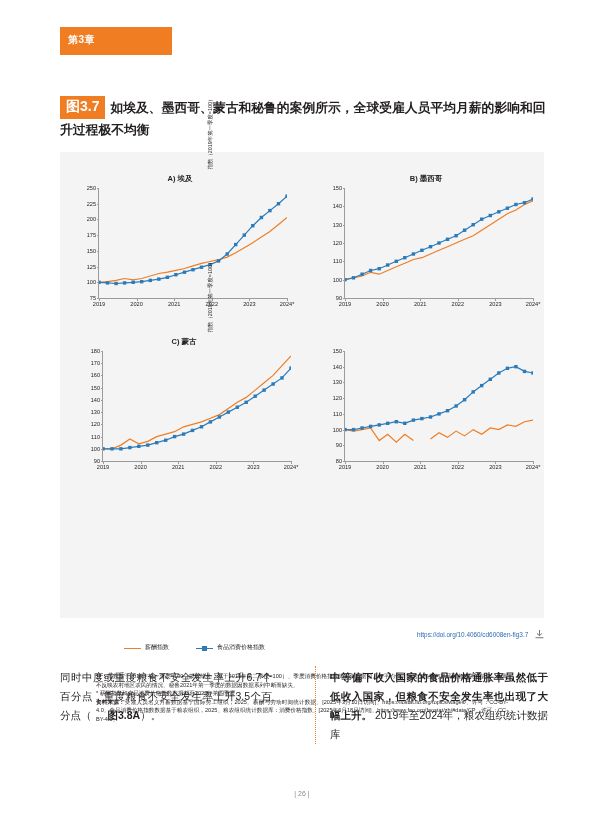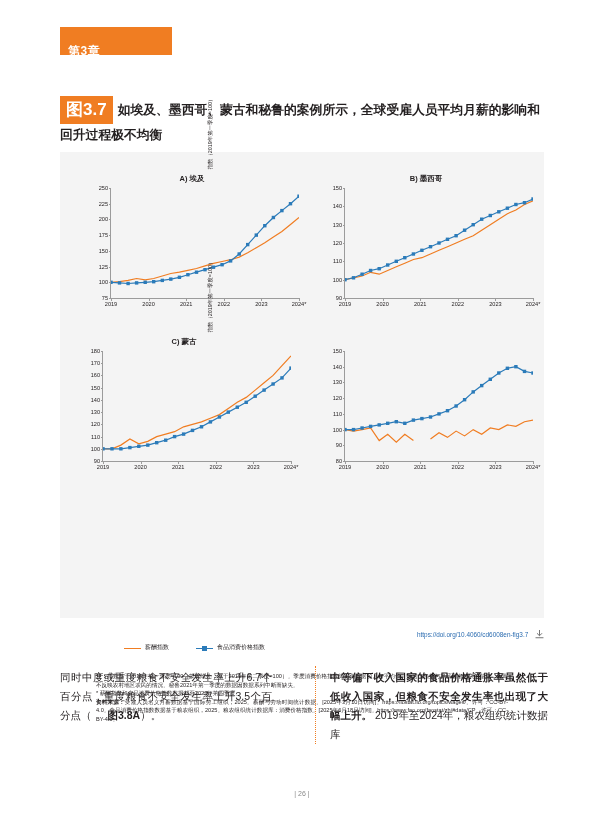--- a/index.html
+++ b/index.html
@@ -12,31 +12,31 @@
     overflow:hidden;
   }
   .page{position:relative;width:604px;height:830px;}
 
   
   .chapter-tab{
     position:absolute;left:60px;top:27px;width:112px;height:28px;
     background:#f07d22;
   }
   .chapter-tab span{
-    position:absolute;left:8px;top:16px;
-    font-size:12px;color:#ffffff;font-weight:bold;letter-spacing:.5px;
+    position:absolute;left:8px;top:6px;
+    font-size:10px;color:#ffffff;font-weight:bold;letter-spacing:.5px;
   }
 
   
   .fig-title-wrap{
     position:absolute;left:60px;top:96px;width:490px;
   }
   .fig-badge{
     display:inline-block;background:#f07d22;color:#fff;
-    font-size:17px;font-weight:bold;padding:2px 6px 3px 6px;
+    font-size:14px;font-weight:bold;padding:2px 6px 3px 6px;
     vertical-align:middle;margin-right:5px;
   }
   .fig-title{
     display:inline;
     font-size:12.8px;font-weight:bold;color:#231f20;line-height:21px;
   }
 
   
   .fig-box{
     position:absolute;left:60px;top:152px;width:484px;height:466px;
@@ -134,21 +134,21 @@
   <div class="chapter-tab">
     <span>第3章</span>
   </div>
 
   <div class="fig-title-wrap">
     <span class="fig-badge">图3.7</span><span class="fig-title">如埃及、墨西哥、蒙古和秘鲁的案例所示，全球受雇人员平均月薪的影响和回升过程极不均衡</span>
   </div>
 
   <div class="fig-box">
 
-    <div class="panel" id="panel0" style="left:16px;top:22px;">
+    <div class="panel" id="panel0" style="left:4px;top:22px;">
       <div class="panel-title">A) 埃及</div>
       <div class="plot">
 
       <div class="ytick" style="top: 110px;">75</div>
           <div class="tickmark" style="top: 110px;"></div>
           <div class="ytick" style="top: 94.2857px;">100</div>
           <div class="tickmark" style="top: 94.2857px;"></div>
           <div class="ytick" style="top: 78.5714px;">125</div>
           <div class="tickmark" style="top: 78.5714px;"></div>
           <div class="ytick" style="top: 62.8571px;">150</div>

